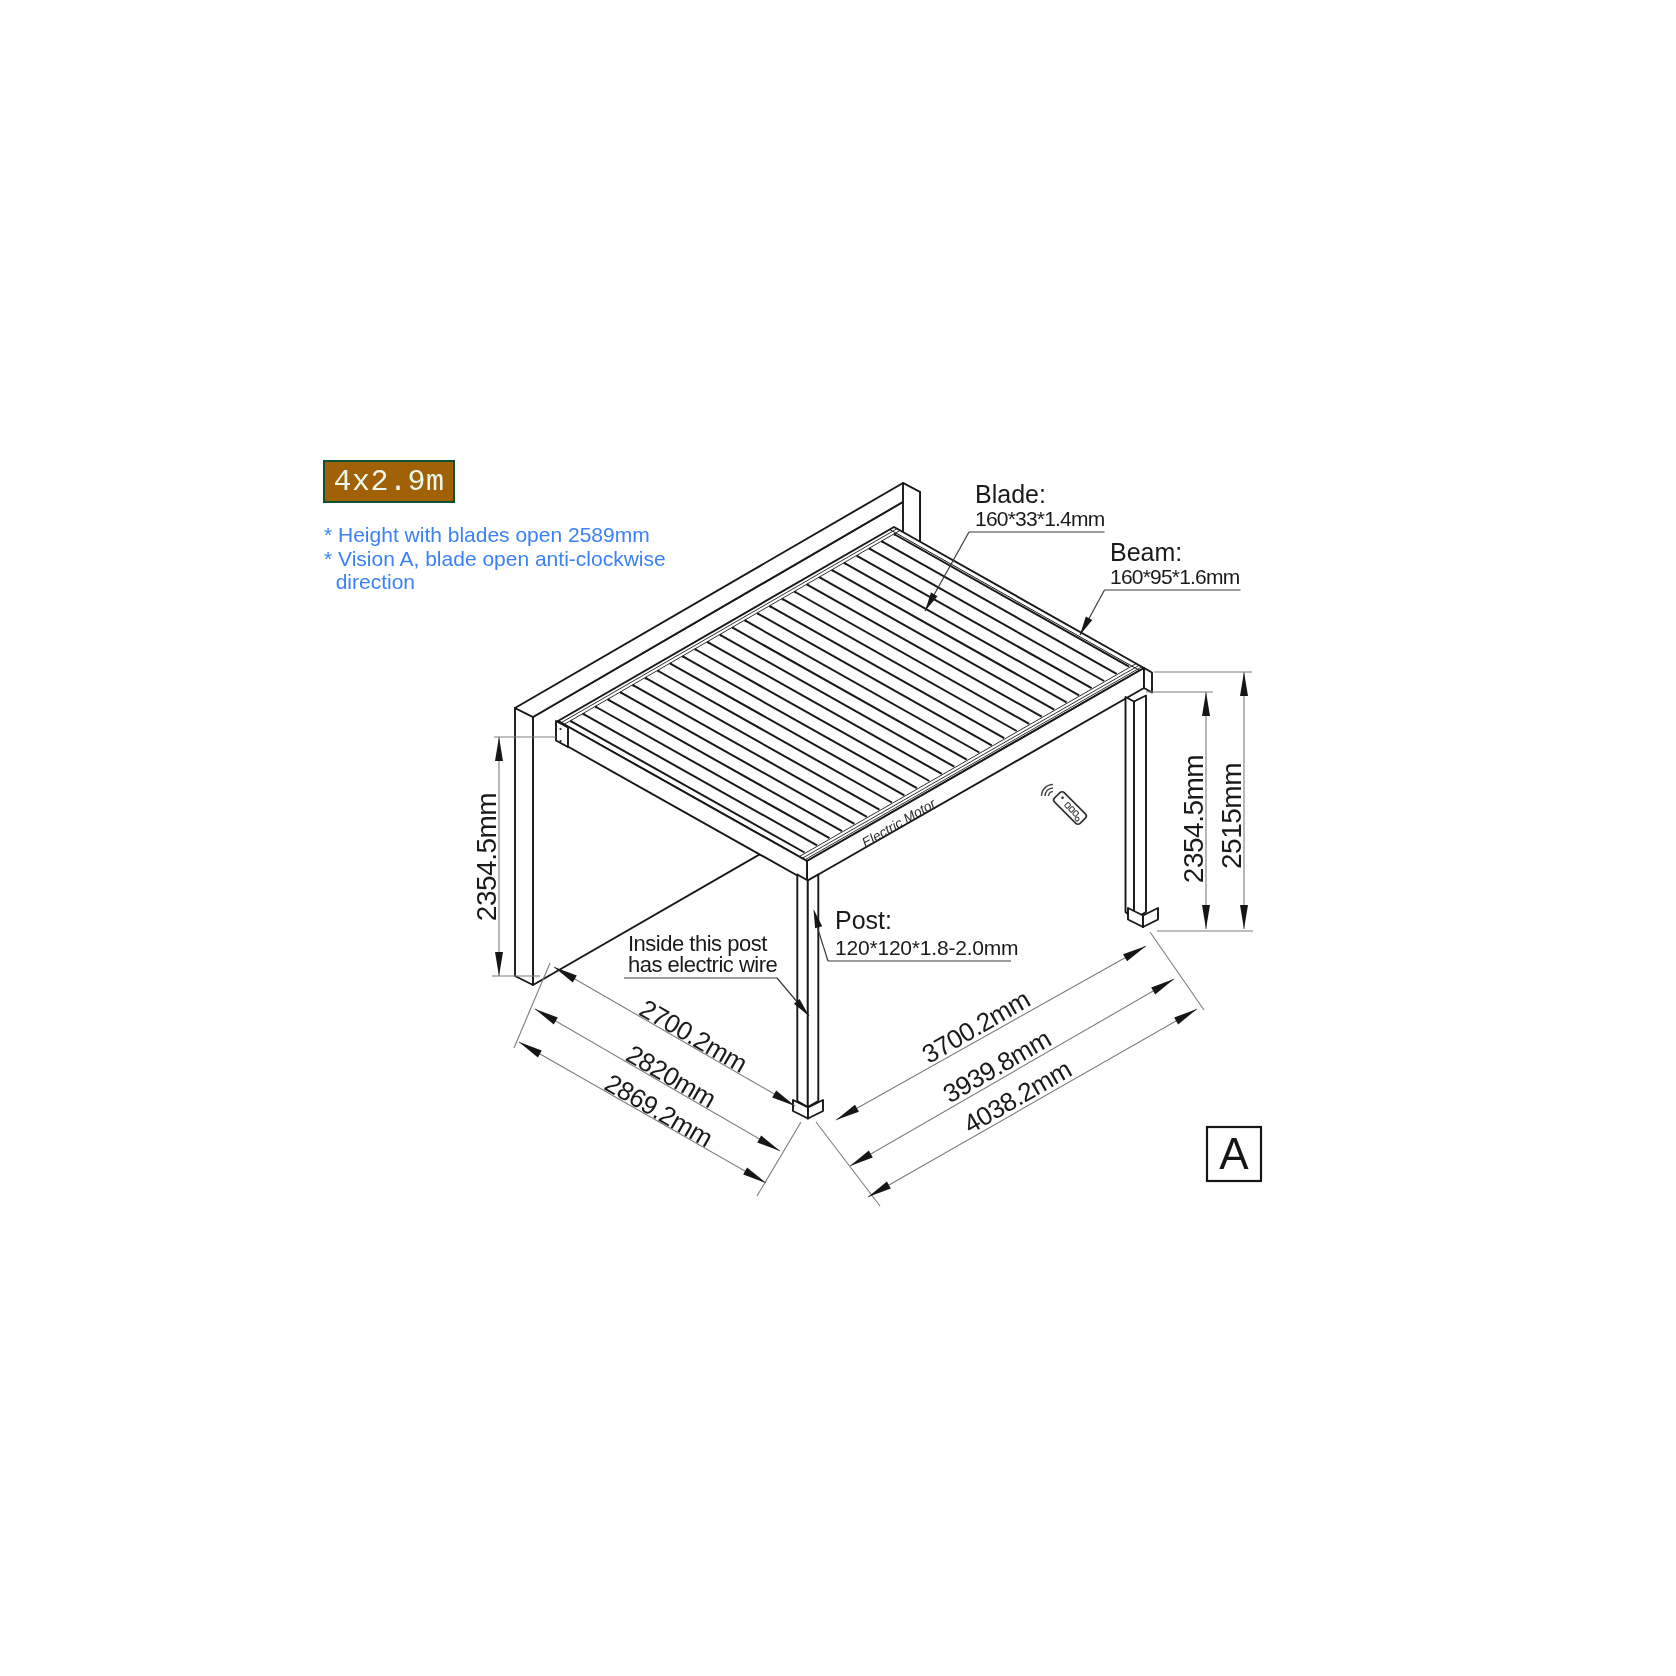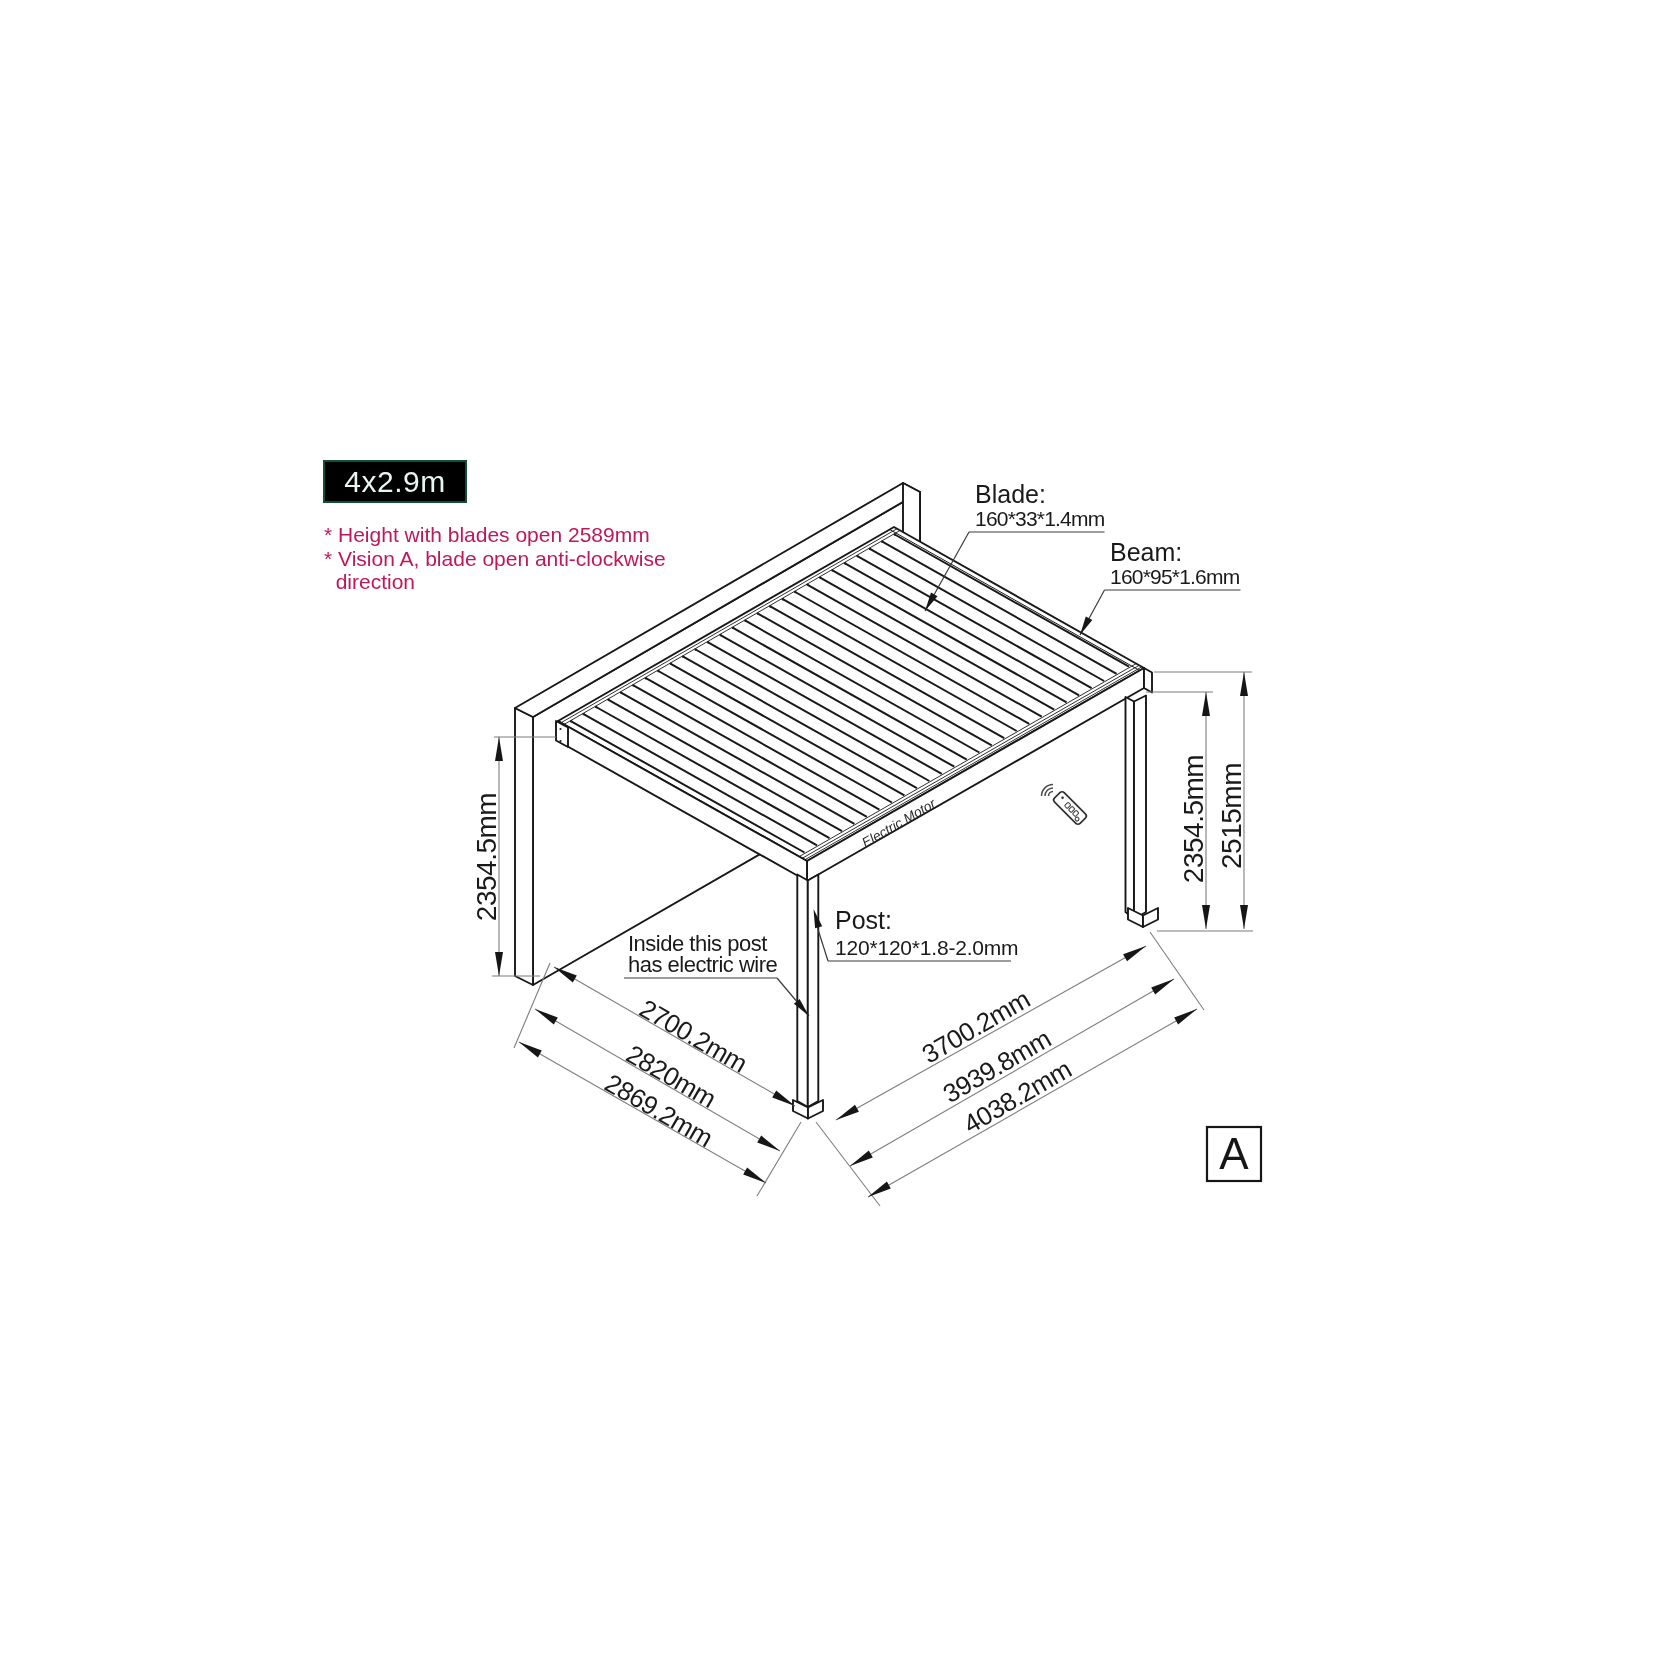--- a/index.html
+++ b/index.html
@@ -1,19 +1,19 @@
 <!DOCTYPE html>
 <html><head>
 <meta charset="utf-8">
 <style>
 html,body{margin:0;padding:0;background:#ffffff;width:1676px;height:1676px;overflow:hidden;}
 *{font-family:"Liberation Sans",sans-serif;}
-.badge{position:absolute;left:323px;top:460px;width:144px;height:43px;background:#000000;color:#e7f6ee;border:2px solid #0f5038;box-sizing:border-box;
-font-size:30px;display:flex;align-items:center;justify-content:center;letter-spacing:0.5px;}
-.bullets{position:absolute;left:324px;top:523px;font-size:21px;color:#be185d;line-height:23.5px;white-space:pre;}
+.badge{position:absolute;left:323px;top:460px;width:132px;height:43px;background:#a16207;color:#e7f6ee;border:2px solid #0f5038;box-sizing:border-box;
+font-size:30px;display:flex;align-items:center;justify-content:center;letter-spacing:0.5px;font-family:Liberation Mono, monospace;}
+.bullets{position:absolute;left:324px;top:523px;font-size:21px;color:#3b82f6;line-height:23.5px;white-space:pre;}
 </style>
 </head>
 <body>
 
 <div class="badge">4x2.9m</div>
 
 <div class="bullets">* Height with blades open 2589mm
 * Vision A, blade open anti-clockwise
 &nbsp;&nbsp;direction</div>
 

